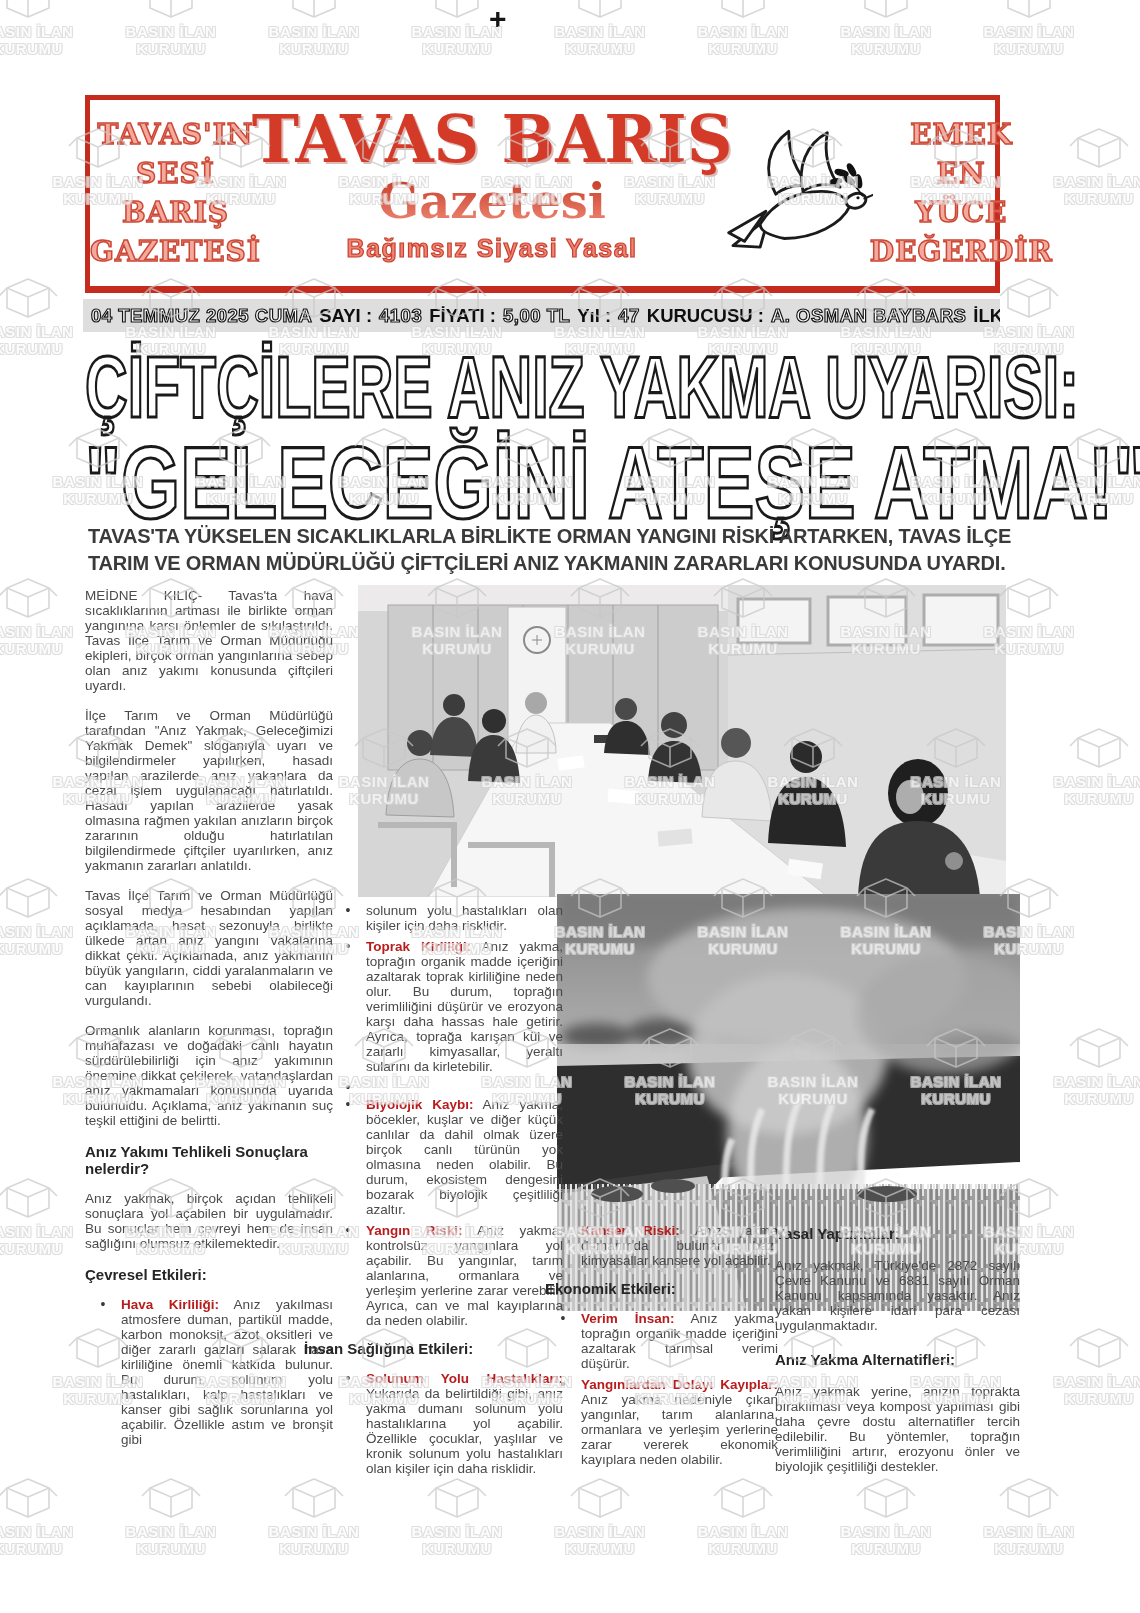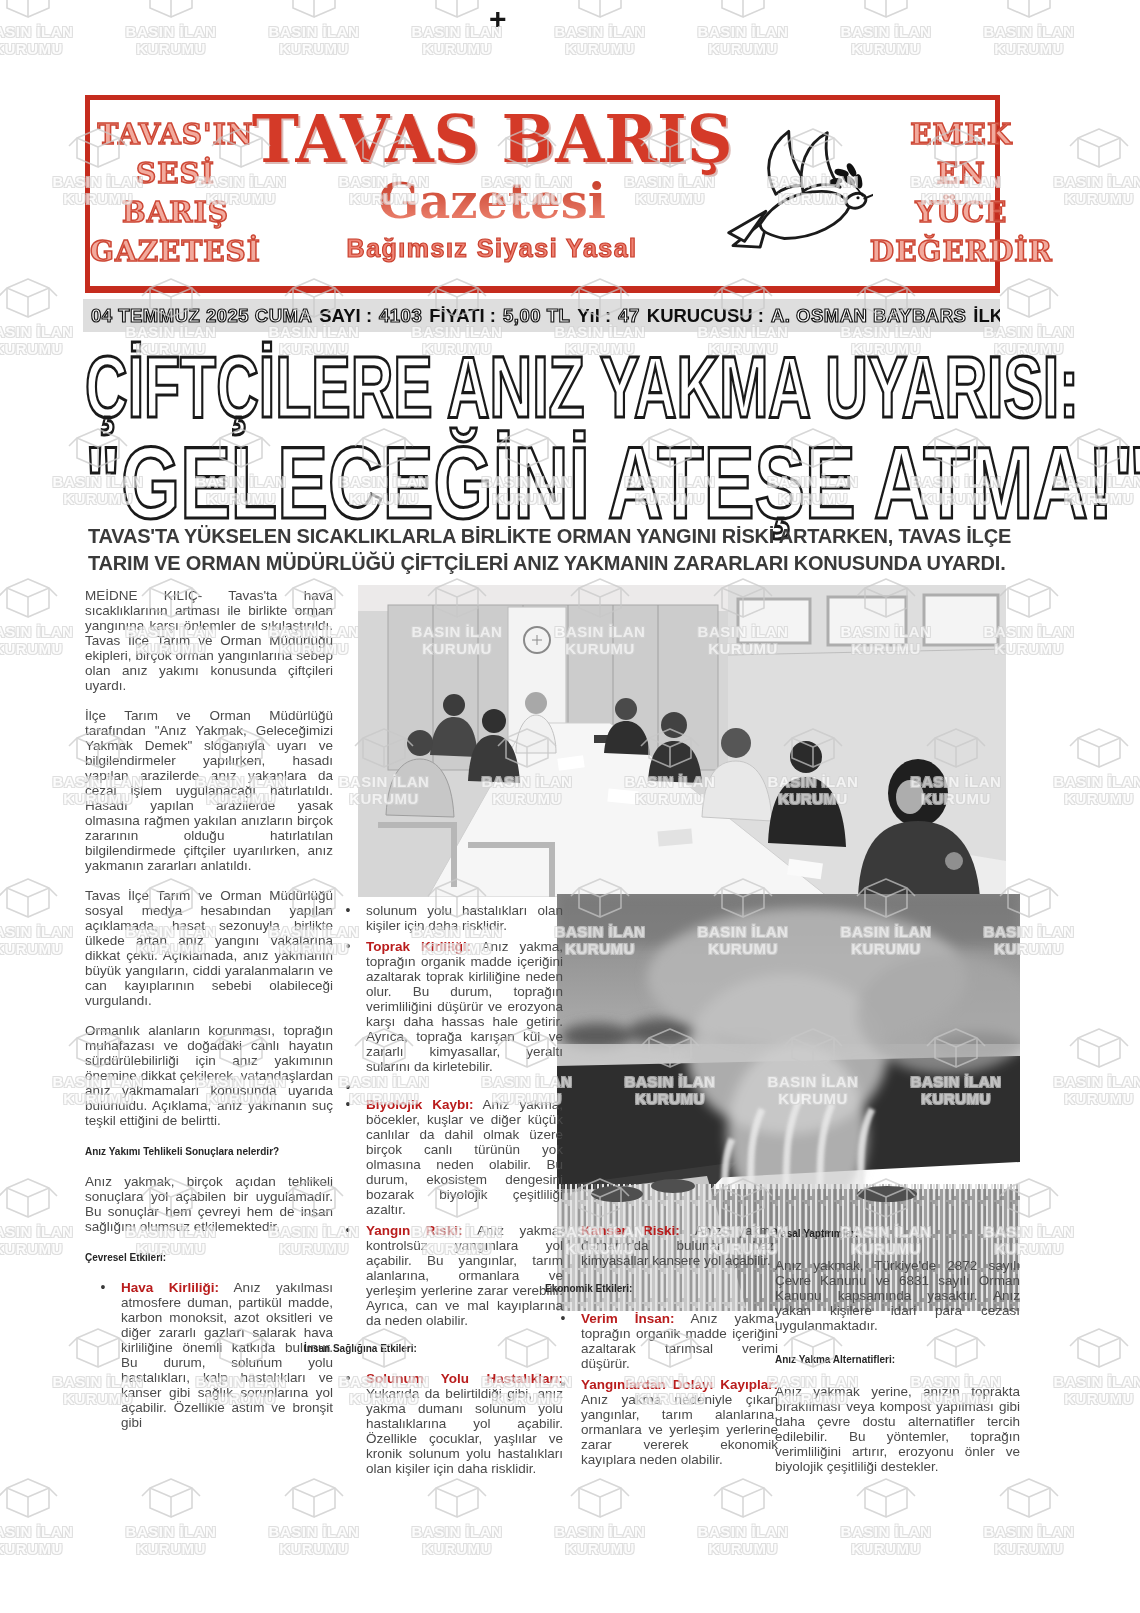--- a/index.html
+++ b/index.html
@@ -44,21 +44,21 @@
   .hl { position:absolute; left:85px; z-index:10; white-space:nowrap; font-weight:bold;
         color:#fff; -webkit-text-stroke:3px #1a1a1a; transform-origin:left top; }
   #hl1 { top:338px; font-size:82px; transform:scale(.72,1.06); }
   #hl2 { top:424px; font-size:100px; transform:scale(.76,1.02); }
   #subheadline { position:absolute; left:88px; top:523px; width:932px; z-index:10;
                  font-weight:bold; font-size:20px; line-height:27px; color:#3a3a3a; letter-spacing:-.2px; }
 
   
   .col { position:absolute; z-index:10; color:#4a4a4a; font-size:13.5px; line-height:15px; text-align:justify; }
   .col p { margin:0 0 15px; }
-  .col h3 { margin:2px 0 14px; font-size:10px; line-height:17px; color:#262626; text-align:left; }
+  .col h3 { margin:2px 0 14px; font-size:15px; line-height:17px; color:#262626; text-align:left; }
   .li { display:flex; margin:0 0 2px; }
   .li .dot { width:36px; min-width:36px; text-align:center; font-size:14px; color:#3a3a3a; }
   .li p { flex:1; margin:0 0 4px; }
   .li b { color:#b91c1c; }
   #col1 { left:85px;  top:588px;  width:248px; }
   #col2 { left:330px; top:903px;  width:233px; }
   #col2 h3 { margin-left:-26px; margin-top:8px; }
   #col3 { left:545px; top:1223px; width:233px; }
   #col3 h3 { margin-top:8px; }
   #col4 { left:775px; top:1223px; width:245px; }

